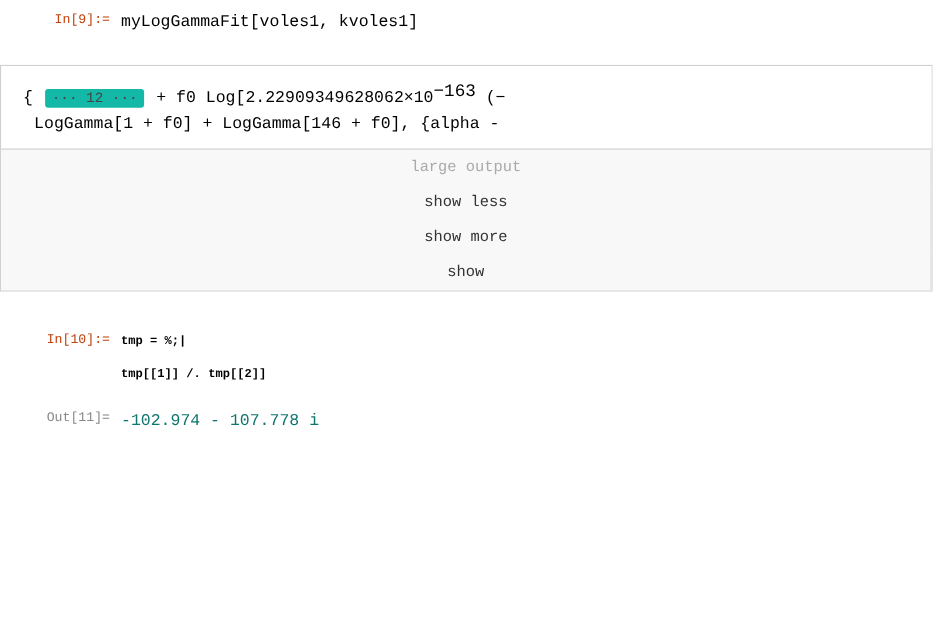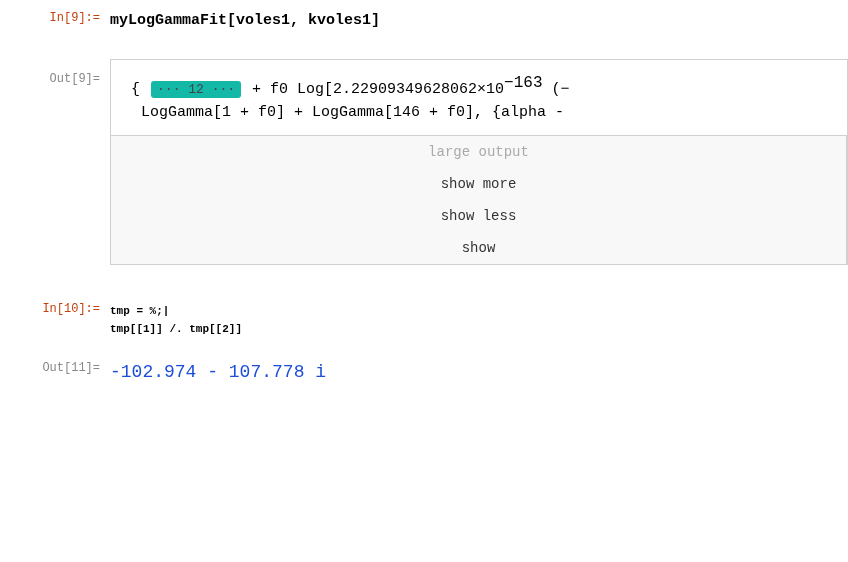--- a/index.html
+++ b/index.html
@@ -41,21 +41,21 @@
     }
 
     .cell-content {
       flex: 1;
       overflow: hidden;
     }
 
     
     .in9-code {
       font-size: 15px;
-      font-weight: bold;
+      font-weight: normal;
       color: #000;
       padding: 4px 0 10px 0;
     }
 
     
     .out9-box {
       border: 1px solid #d0d0d0;
       background: #fff;
       margin-top: 4px;
       margin-bottom: 8px;
@@ -128,65 +128,62 @@
     
     .in10-code {
       font-size: 11px;
       font-weight: bold;
       color: #000;
       padding: 4px 0 4px 0;
       line-height: 1.6;
     }
 
     .in10-line1 { color: #000; }
-    .in10-line2 { color: #000; }
+    .in10-line2 { color: #000; margin-top: 12px; }
 
     
     .out11-value {
-      font-size: 18px;
-      color: #1d4ed8;
+      font-size: 15px;
+      color: #0f766e;
       padding: 4px 0;
     }
 
     .section-gap { height: 10px; }
   </style>
 </head>
 <body>
 
 <div class="cell">
   <div class="cell-label">
     <span class="in-label">In[9]:=</span>
   </div>
   <div class="cell-content">
     <div class="in9-code">
       <span>myLogGammaFit[voles1, kvoles1]</span>
     </div>
   </div>
 </div>
 
 <div class="cell" style="align-items:flex-start;">
-  <div class="cell-label" style="padding-top:16px;">
-    <span class="out-label">Out[9]=</span>
-  </div>
   <div class="cell-content">
     <div class="out9-box">
       <div class="out9-math">
         <div class="out9-math-line1">
           <span>{</span>
           <span class="ellipsis-badge">··· 12 ···</span>
           <span> + f0 Log[2.22909349628062×10<sup>−163</sup> (−</span>
         </div>
         <div class="out9-math-line2">
           <span>LogGamma[1 + f0] + LogGamma[146 + f0], {alpha -</span>
         </div>
       </div>
       <div class="out9-toolbar">
         <button class="toolbar-btn large-output">large output</button>
+        <button class="toolbar-btn active">show less</button>
         <button class="toolbar-btn active">show more</button>
-        <button class="toolbar-btn active">show less</button>
         <button class="toolbar-btn active">show</button>
       </div>
     </div>
   </div>
 </div>
 
 <div class="section-gap"></div>
 
 <div class="cell">
   <div class="cell-label">

